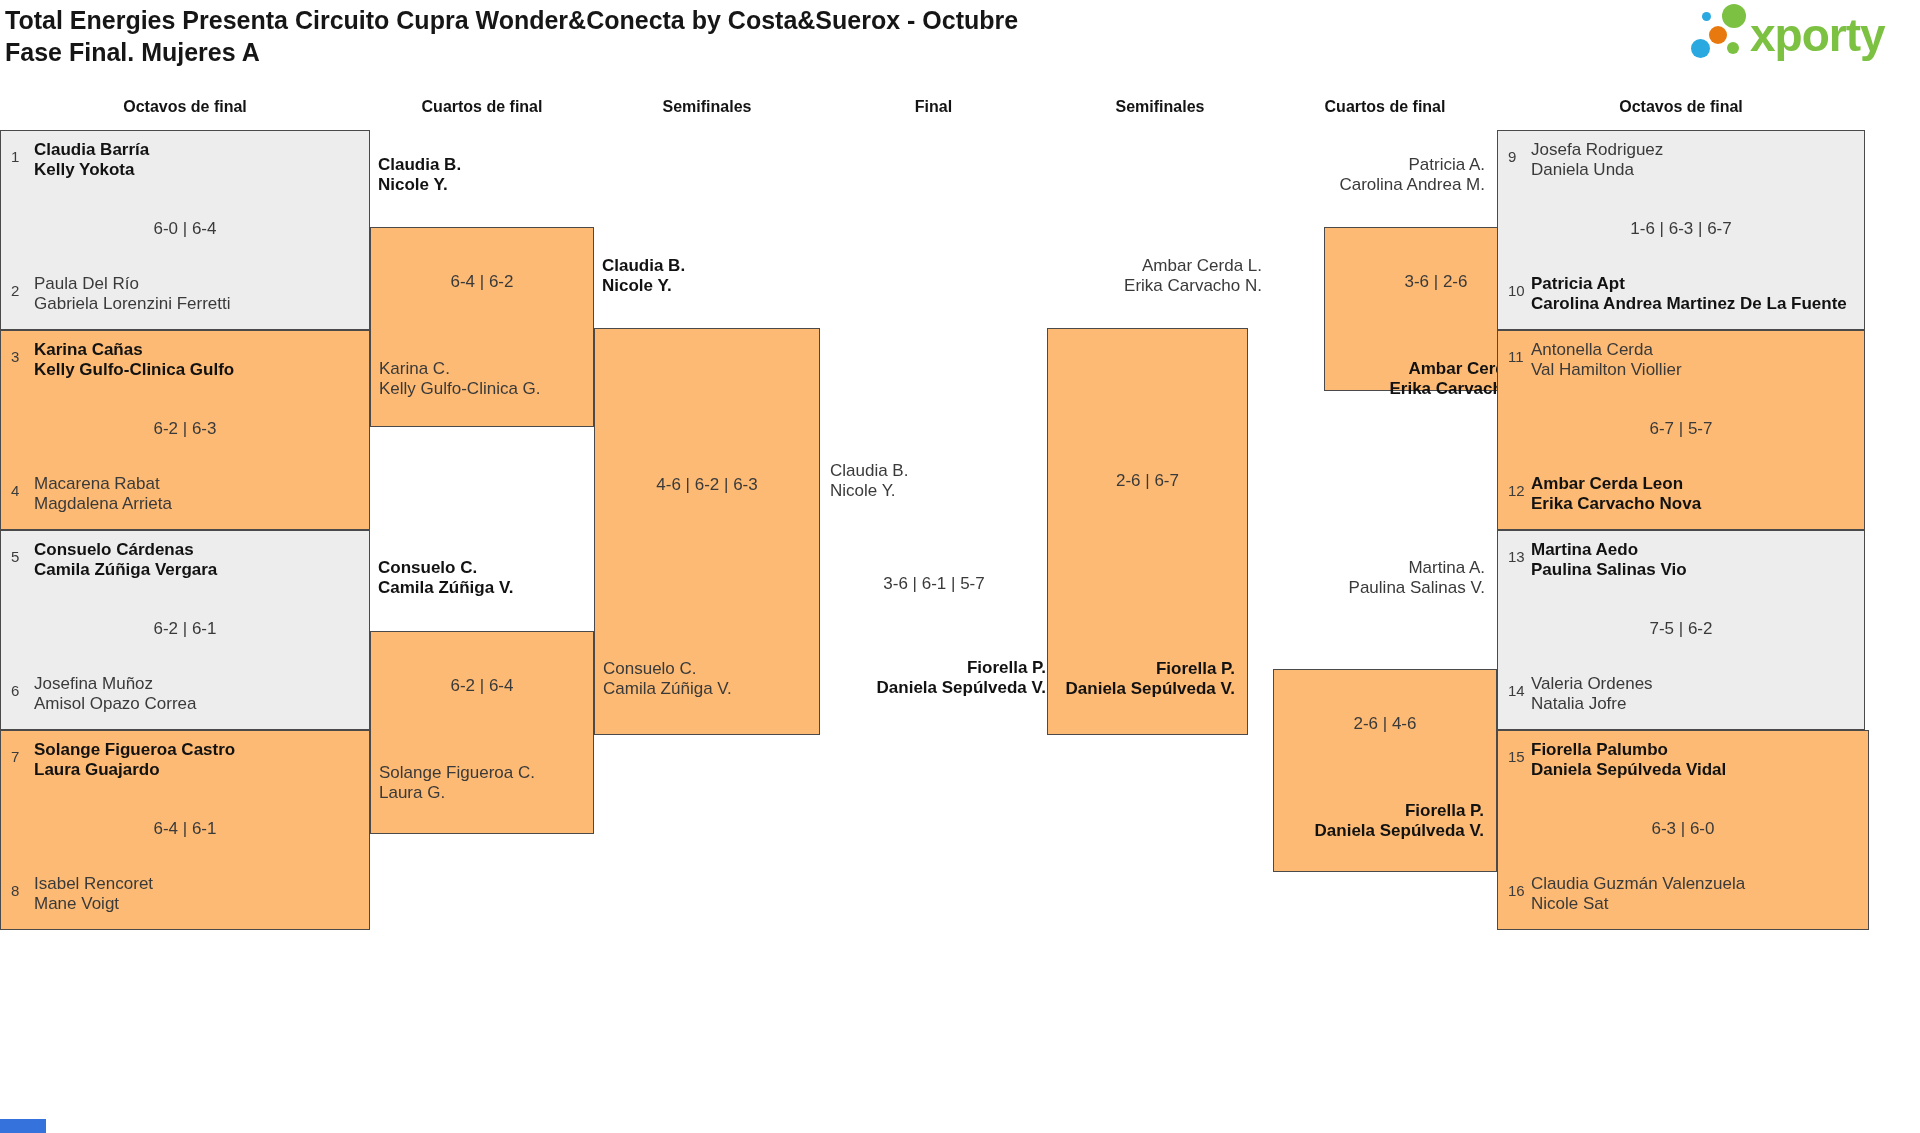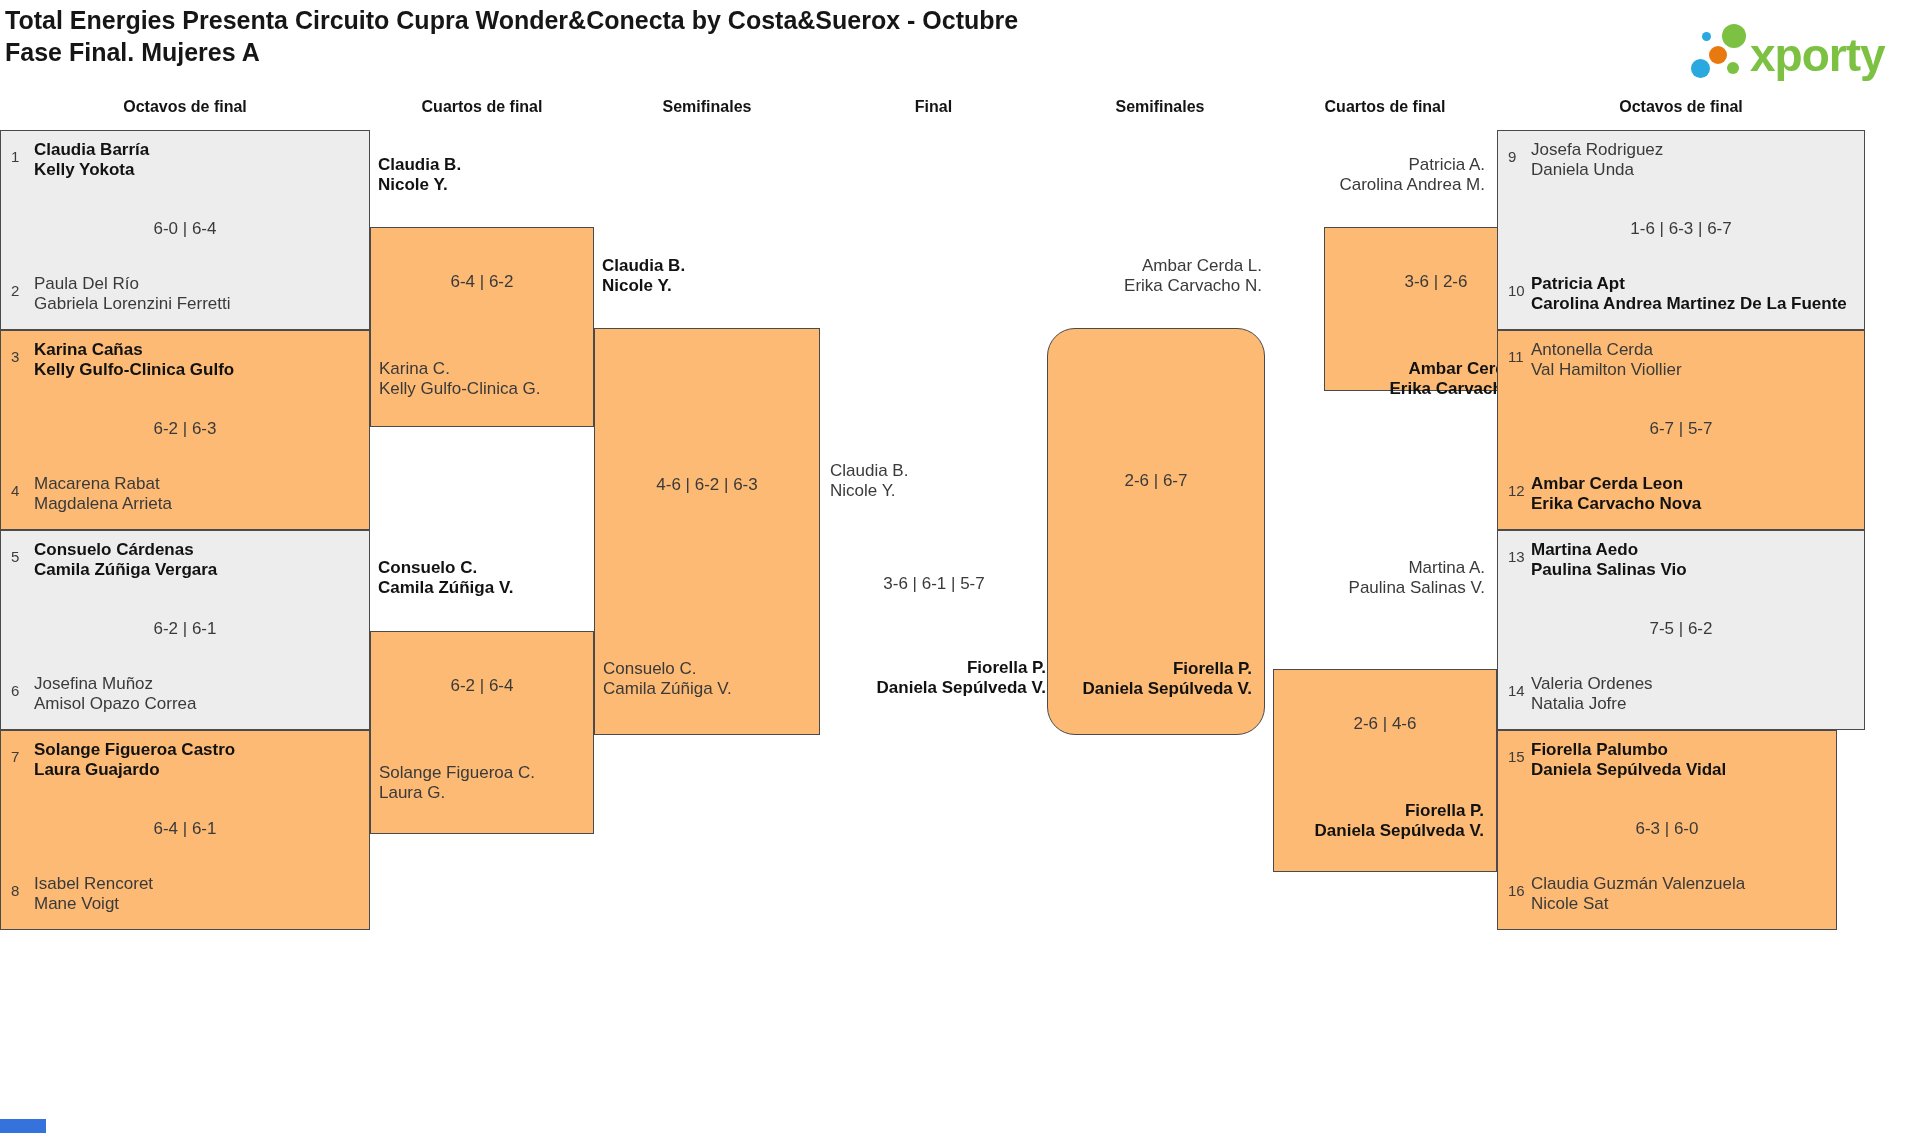--- a/index.html
+++ b/index.html
@@ -1,21 +1,21 @@
 <!DOCTYPE html>
 <html><head>
 <meta charset="utf-8">
 <style>
   html,body{margin:0;padding:0;background:#fff;}
   .stage{position:relative;width:1920px;height:1133px;background:#fff;overflow:hidden;
          font-family:"Liberation Sans","DejaVu Sans",sans-serif;color:#222;}
   .title{position:absolute;left:5px;top:4px;font-size:25px;line-height:32px;font-weight:700;color:#161616;}
   .col-header{position:absolute;top:98px;font-size:16px;font-weight:700;color:#141414;text-align:center;}
   
-  .logo{position:absolute;left:1688px;top:20px;width:228px;height:70px;}
+  .logo{position:absolute;left:1688px;top:0;width:228px;height:70px;}
   .dot{position:absolute;border-radius:50%;}
   .logo-text{position:absolute;left:62px;top:8px;font-size:46px;font-weight:800;letter-spacing:-1px;color:#7cc142;}
   
   .bx{position:absolute;border:1px solid #4a4a4a;background:#fdba74;box-sizing:border-box;}
   .bx.gray{background:#ededed;}
   .seed{position:absolute;font-size:15px;color:#3c3c3c;}
   .team{position:absolute;font-size:17px;line-height:20px;color:#3a3a3a;}
   .team span{display:block;white-space:nowrap;}
   .team.winner{font-weight:700;color:#121212;}
   .score{position:absolute;left:0;width:100%;text-align:center;font-size:17px;color:#3a3a3a;}
@@ -160,21 +160,21 @@
   <div class="score" style="left:820px;top:574px;width:228px;">3-6 | 6-1 | 5-7</div>
   <div class="feed winner right" style="left:820px;top:658px;width:226px;">
     <span>Fiorella P.</span>
     <span>Daniela Sepúlveda V.</span>
   </div>
 
   <div class="feed right" style="left:1047px;top:256px;width:215px;">
     <span>Ambar Cerda L.</span>
     <span>Erika Carvacho N.</span>
   </div>
-  <div class="bx" style="left:1047px;top:328px;width:218px;height:407px;border-radius:28px;">
+  <div class="bx" style="left:1047px;top:328px;width:201px;height:407px;">
     <div class="score sc-sf" style="top:142px;">2-6 | 6-7</div>
     <div class="team inbox-sf winner ra">
       <span>Fiorella P.</span>
       <span>Daniela Sepúlveda V.</span>
     </div>
   </div>
 
   <div class="feed right" style="left:1273px;top:155px;width:212px;">
     <span>Patricia A.</span>
     <span>Carolina Andrea M.</span>
@@ -234,21 +234,21 @@
       <span>Paulina Salinas Vio</span>
     </div>
     <div class="score sc16">7-5 | 6-2</div>
     <div class="seed sb">14</div>
     <div class="team tb">
       <span>Valeria Ordenes</span>
       <span>Natalia Jofre</span>
     </div>
   </div>
 
-  <div class="bx" style="left:1497px;top:730px;width:340px;height:200px;">
+  <div class="bx" style="left:1497px;top:730px;width:372px;height:200px;">
     <div class="seed st">15</div>
     <div class="team tt winner">
       <span>Fiorella Palumbo</span>
       <span>Daniela Sepúlveda Vidal</span>
     </div>
     <div class="score sc16">6-3 | 6-0</div>
     <div class="seed sb">16</div>
     <div class="team tb">
       <span>Claudia Guzmán Valenzuela</span>
       <span>Nicole Sat</span>

